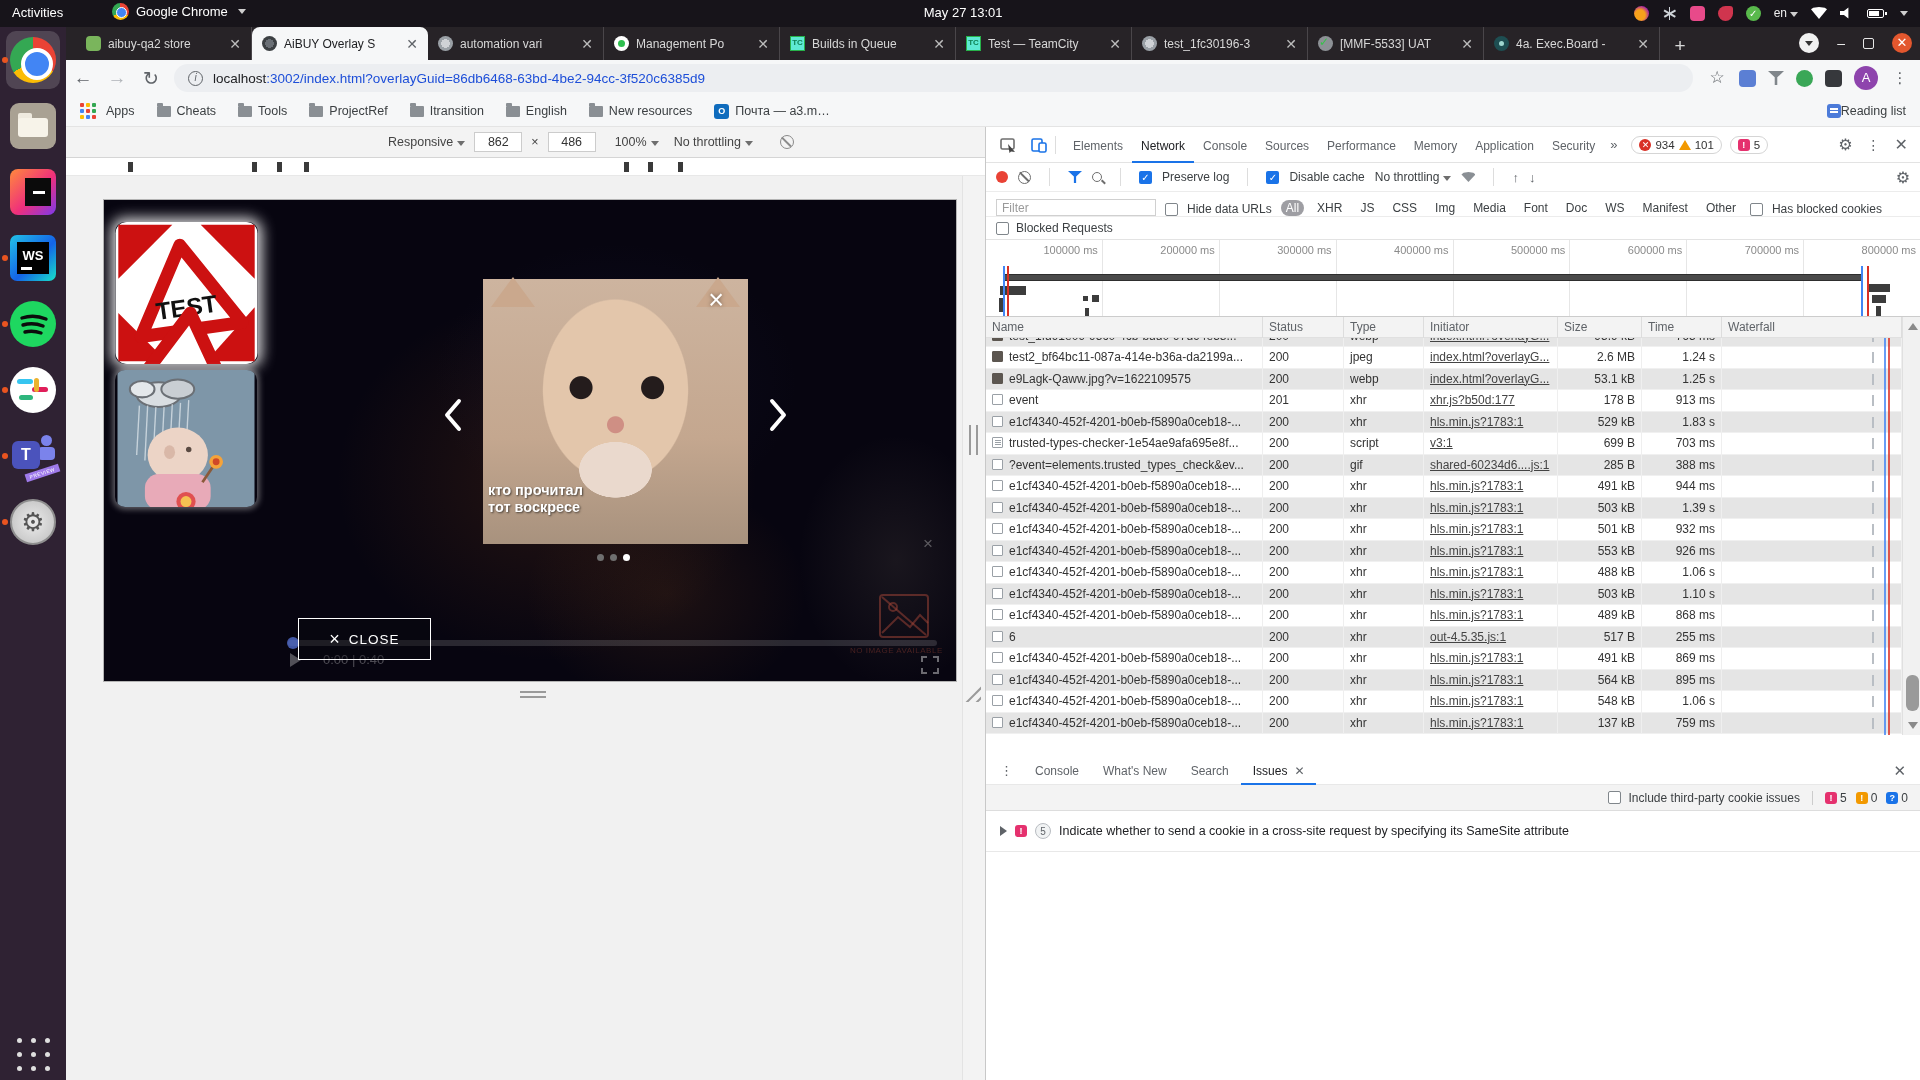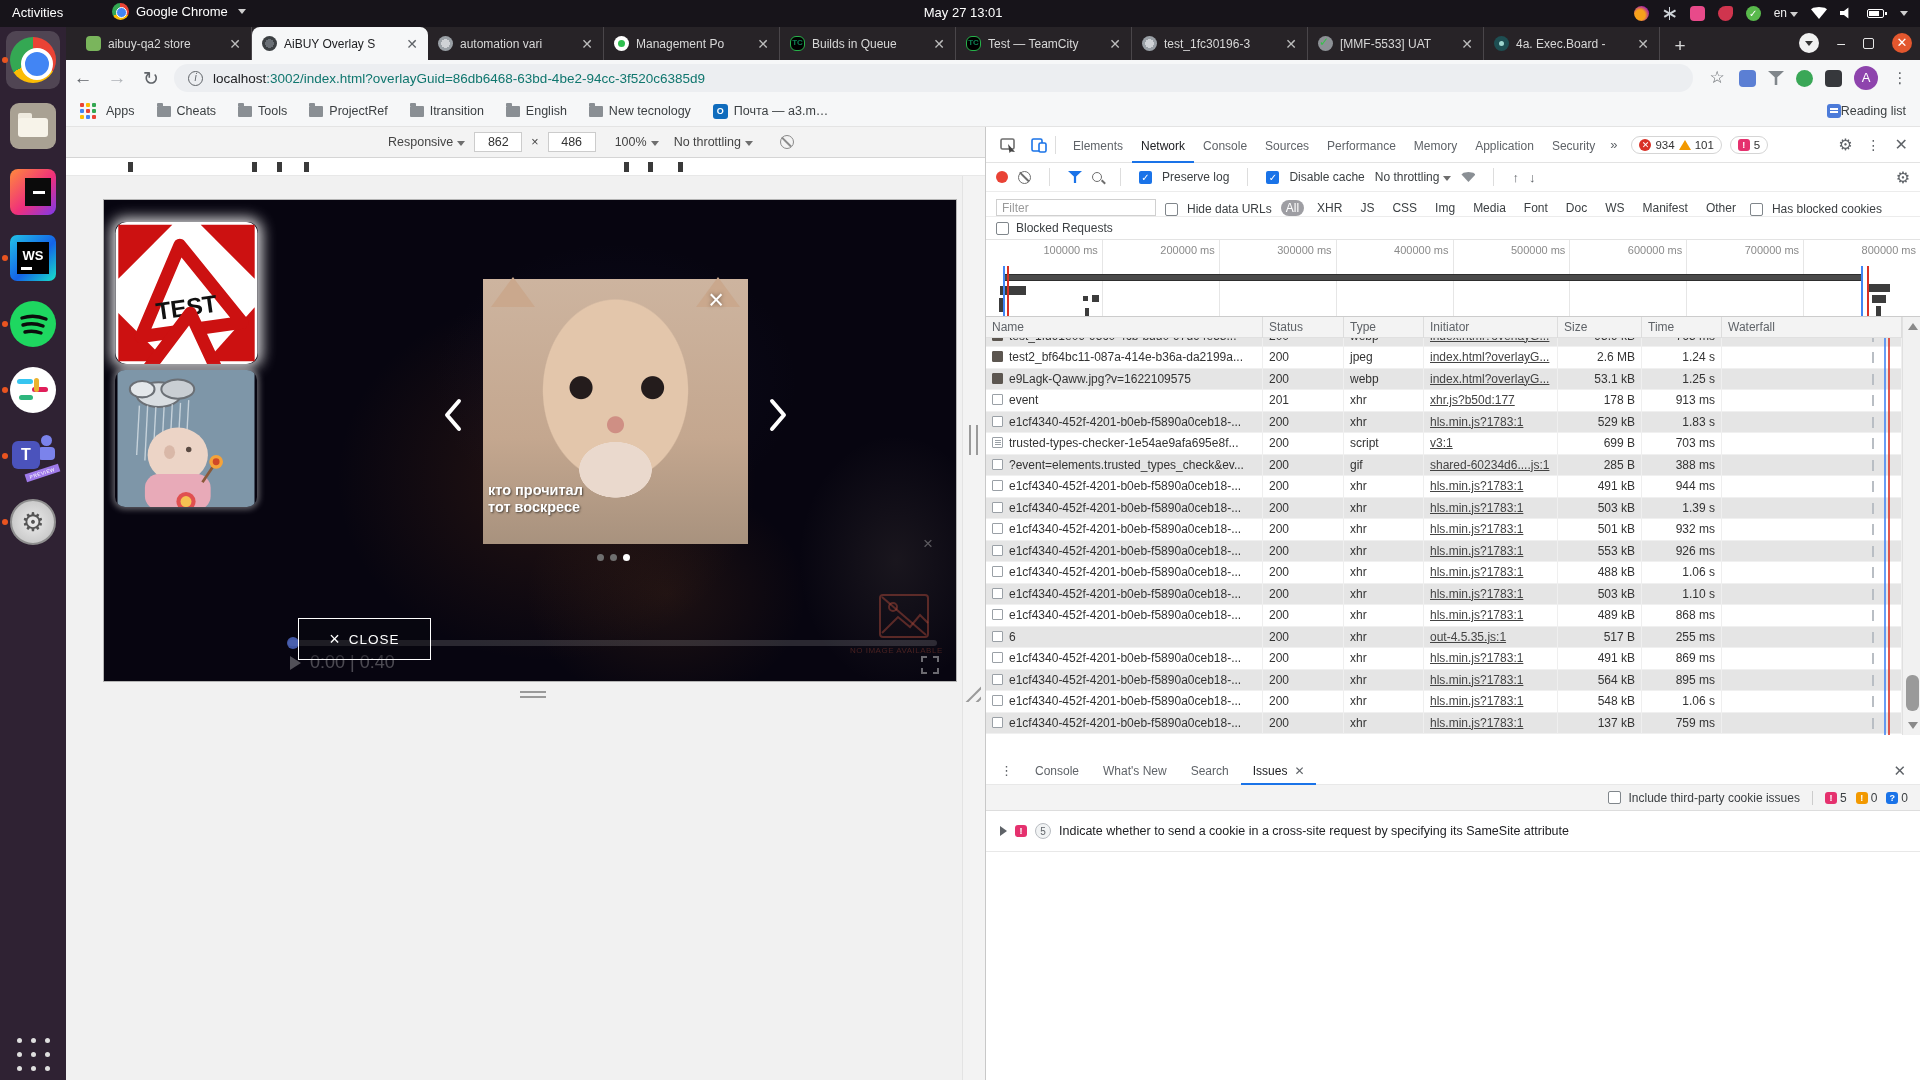--- a/index.html
+++ b/index.html
@@ -66,40 +66,40 @@
 .tab .ttl{flex:1;white-space:nowrap;overflow:hidden;-webkit-mask-image:linear-gradient(90deg,#000 80%,transparent);mask-image:linear-gradient(90deg,#000 80%,transparent)}
 .tab .tclose{font-size:14px;color:#bdbdbd;width:16px;text-align:center}
 .tab.active{background:#f6f7f8;color:#202124;border-radius:8px 8px 0 0;border-right:none}
 .tab.active .tclose{color:#5f6368}
 .fv{width:15px;height:15px;flex:0 0 15px;border-radius:3px;position:relative}
 .fv-shopify{background:#7ab55c;border-radius:4px}
 .fv-globe{border-radius:50%;background:radial-gradient(circle,#cfd2d6 0 40%,#9aa0a6 41%)}
 .fv-globe-dark{border-radius:50%;background:radial-gradient(circle,#6a6f75 0 40%,#3c4043 41%)}
 .fv-green-dot{background:#fff;border-radius:50%}
 .fv-green-dot:after{content:"";position:absolute;left:4px;top:4px;width:7px;height:7px;border-radius:50%;background:#2fbf4f}
-.fv-teamcity{background:#000000;border:1.5px solid #27b24a;border-radius:6px;color:#0f8054;font-size:8px;font-weight:bold;text-align:center;line-height:12px}
+.fv-teamcity{background:#5eead4;border:1.5px solid #27b24a;border-radius:0;color:#0f8054;font-size:8px;font-weight:bold;text-align:center;line-height:12px}
 .fv-check{border-radius:50%;background:#8d9196}
 .fv-check:after{content:"✓";position:absolute;left:1px;top:-1px;color:#35c24a;font-size:12px;font-weight:bold}
 .fv-dark-circle{border-radius:50%;background:#1e4e52}
 .fv-dark-circle:after{content:"";position:absolute;left:5px;top:5px;width:5px;height:5px;border-radius:50%;background:#9fd6cf}
 #newtab{width:28px;height:28px;color:#d8d8d8;font-size:19px;text-align:center;line-height:27px;margin-left:6px}
 #winctrl{position:absolute;right:8px;top:2px;display:flex;gap:18px;align-items:center;height:28px}
 .wbtn{color:#e8e8e8;font-size:14px}
 #tabsearch{width:20px;height:20px;border-radius:50%;background:#f1f1f1;text-align:center;line-height:18px}
 #tabsearch .caret{border-top-color:#333;margin:0}
 .wmax{width:11px;height:11px;border:1.5px solid #e8e8e8;border-radius:2px}
 #winclose{width:20px;height:20px;border-radius:50%;background:#e3572e;color:#fff;font-size:13px;text-align:center;line-height:19px}
 
 #toolbar{position:absolute;left:0;top:33px;width:100%;height:36px;background:#f6f7f8;display:flex;align-items:center}
 .navic{font-size:19px;color:#5f6368;width:34px;text-align:center}
 .navic.dim{color:#b0b3b8}
 #urlbar{flex:1;height:28px;margin:0 14px 0 6px;background:#eceef1;border-radius:14px;display:flex;align-items:center;padding:0 14px;font-size:13.5px}
 .info-i{width:15px;height:15px;border:1.5px solid #5f6368;border-radius:50%;color:#5f6368;font-size:10px;text-align:center;line-height:12px;font-style:italic;margin-right:10px;flex:0 0 15px}
 #urlbar .host{color:#202124}
-#urlbar .rest{color:#0f766e}
+#urlbar .rest{color:#1d4ed8}
 #tb-icons{display:flex;gap:12px;align-items:center;margin-right:10px}
 .tbi{width:20px;height:20px;text-align:center;line-height:20px;color:#5f6368;font-size:17px}
 .ext{width:17px;height:17px;border-radius:4px}
 .funnel{width:16px;height:14px;background:#80868b;clip-path:polygon(0 0,100% 0,58% 45%,58% 100%,42% 100%,42% 45%)}
 #avatar{width:24px;height:24px;border-radius:50%;background:#8e44ad;color:#fff;text-align:center;line-height:24px;font-size:13px}
 
 #bookmarks{position:absolute;left:0;top:69px;width:100%;height:31px;background:#f6f7f8;border-bottom:1px solid #e4e4e4;display:flex;align-items:center;font-size:12.5px;color:#3c4043}
 #apps-grid{width:16px;height:16px;margin:0 10px 0 14px;display:grid;grid-template-columns:repeat(3,1fr);gap:1.5px}
 #apps-grid i{border-radius:1px}
 .bm{display:flex;align-items:center;gap:6px;margin-right:22px;white-space:nowrap}
@@ -148,21 +148,21 @@
 .arrow svg{width:100%;height:100%}
 #dots{position:absolute;left:493px;top:354px;display:flex;gap:6px}
 #dots .dot{width:7px;height:7px;border-radius:50%;background:#6f6f6f}
 #dots .dot.on{background:#fff}
 #faint-x{position:absolute;left:819px;top:334px;color:rgba(200,200,200,.4);font-size:17px}
 #noimg{position:absolute;left:746px;top:393px;width:90px;text-align:center;color:rgba(165,70,55,.4)}
 #noimg svg{width:52px;height:46px;margin-left:18px}
 #noimg .nit{font-size:8px;letter-spacing:.5px;margin-top:4px;white-space:nowrap}
 #progress{position:absolute;left:184px;top:440px;width:649px;height:6px;background:rgba(255,255,255,.14);border-radius:3px}
 #progress .ph{position:absolute;left:-1px;top:-3px;width:12px;height:12px;border-radius:50%;background:rgba(85,115,215,.75)}
-#vtime{position:absolute;left:186px;top:452px;display:flex;gap:9px;align-items:center;color:rgba(255,255,255,.28);font-size:18px}
+#vtime{position:absolute;left:186px;top:452px;display:flex;gap:22px;align-items:center;color:rgba(255,255,255,.28);font-size:13px}
 #vtime .play{width:0;height:0;border-top:7px solid transparent;border-bottom:7px solid transparent;border-left:11px solid rgba(255,255,255,.3)}
 #close-btn{position:absolute;left:194px;top:418px;width:133px;height:42px;border:1px solid #fff;background:rgba(10,8,14,.35);color:#fff;display:flex;align-items:center;justify-content:center;gap:8px;font-size:13.5px;letter-spacing:1px;z-index:4}
 #close-btn .x{font-size:18px}
 #fullscreen{position:absolute;left:817px;top:456px;width:18px;height:18px;opacity:.4}
 #fullscreen svg{width:100%;height:100%}
 
 #h-right{position:absolute;left:896px;top:49px;width:23px;height:904px;background:#f3f3f3;border-left:1px solid #e3e3e3}
 #h-right .bars{position:absolute;left:6px;top:249px;width:9px;height:30px;border-left:2px solid #9a9a9a;border-right:2px solid #9a9a9a}
 #h-bottom{position:absolute;left:454px;top:564px;width:26px;height:7px;border-top:2px solid #9a9a9a;border-bottom:2px solid #9a9a9a}
 #h-corner{position:absolute;left:899px;top:559px;width:16px;height:16px;overflow:hidden}
@@ -458,21 +458,21 @@
           <div class="bm">
             <span class="fold"></span>
             <span>Itransition</span>
           </div>
           <div class="bm">
             <span class="fold"></span>
             <span>English</span>
           </div>
           <div class="bm">
             <span class="fold"></span>
-            <span>New tecnology</span>
+            <span>New resources</span>
           </div>
           <div class="bm">
             <span class="outlook">O</span>
             <span>Почта — a3.m…</span>
           </div>
         </div>
       <div id="readinglist">
         <span class="rl-ic"></span>
         <span>Reading list</span>
       </div>

